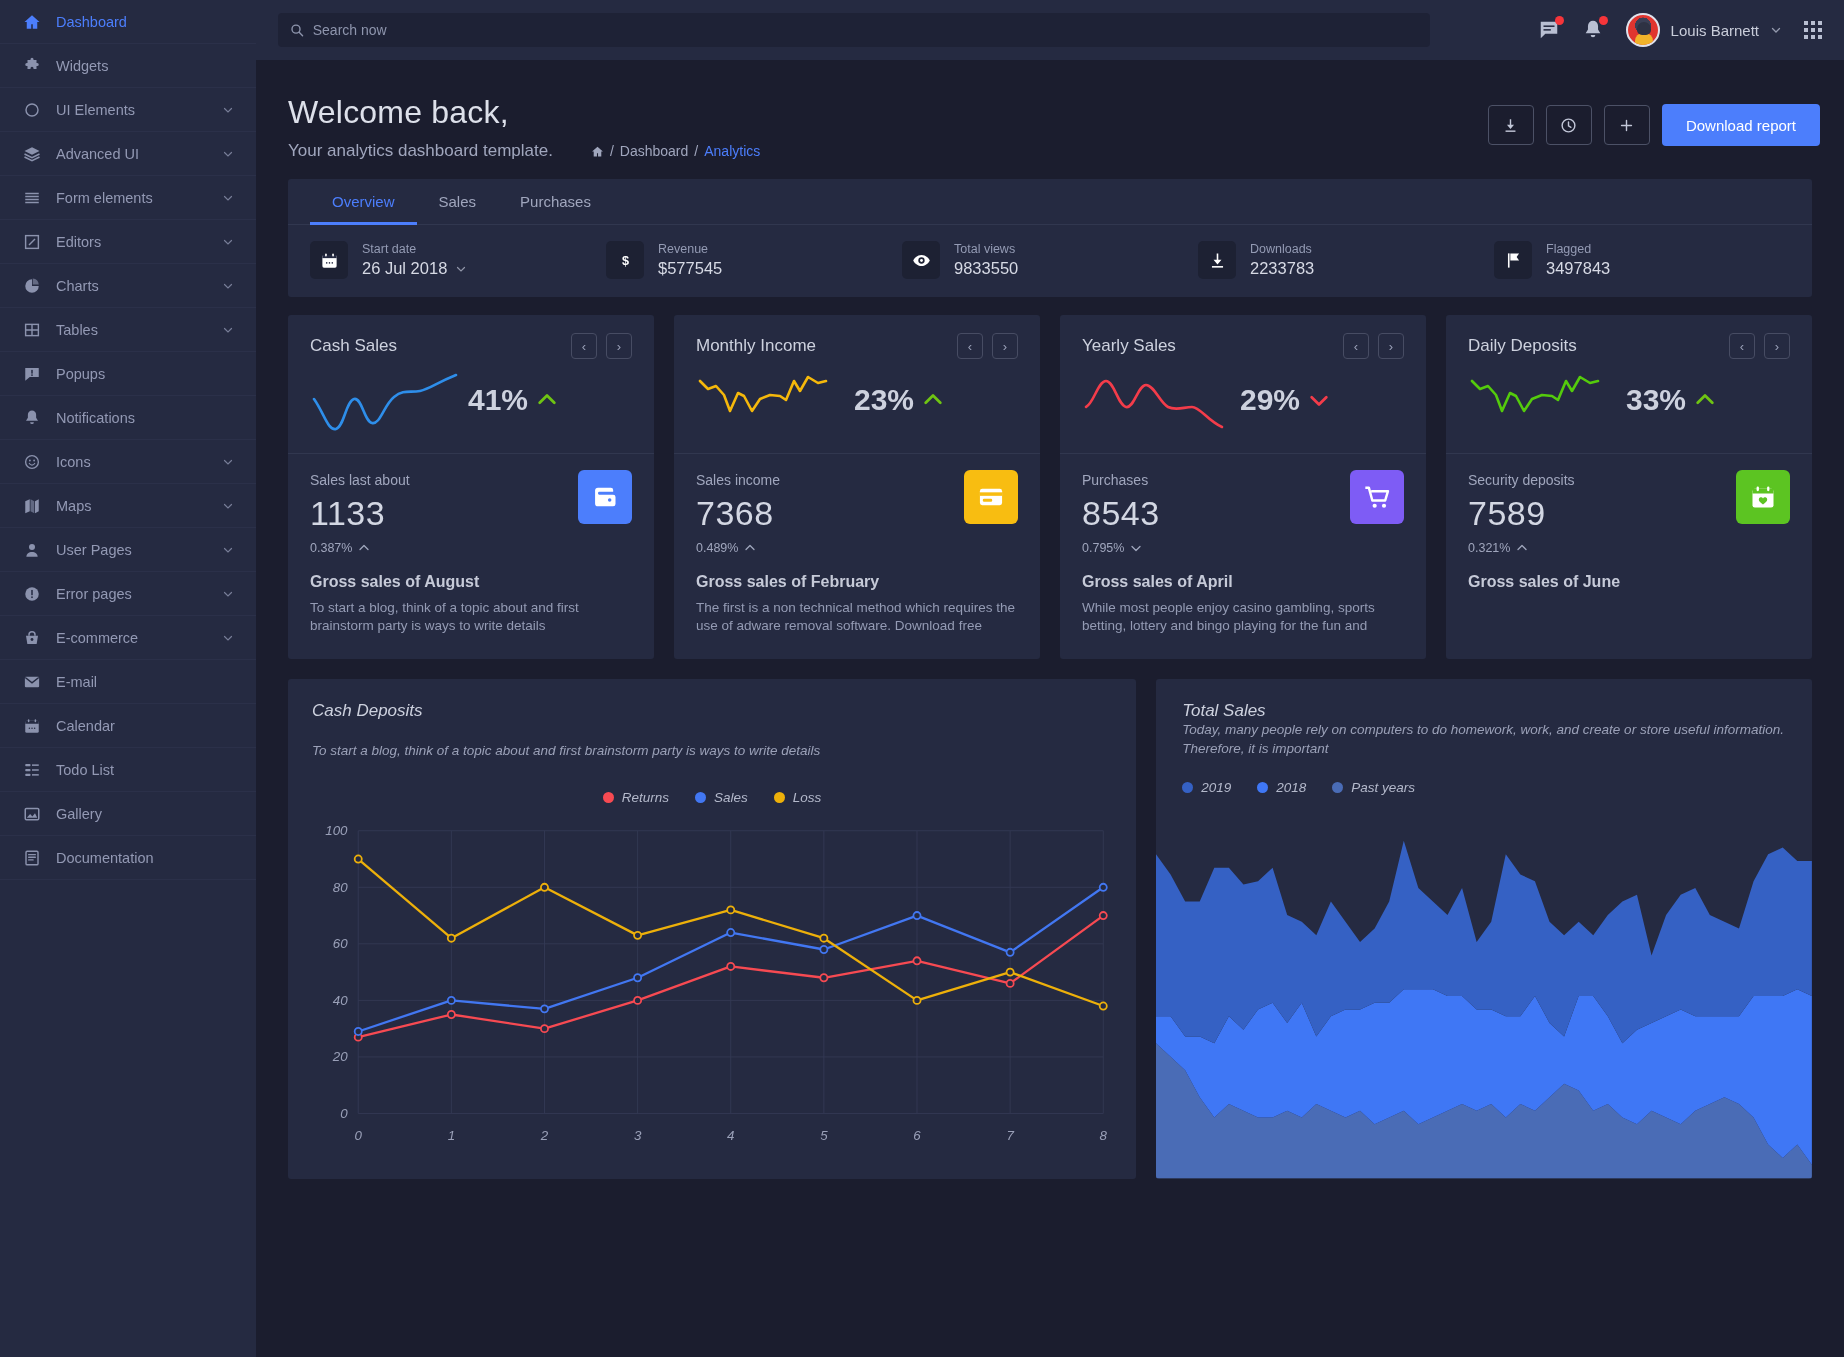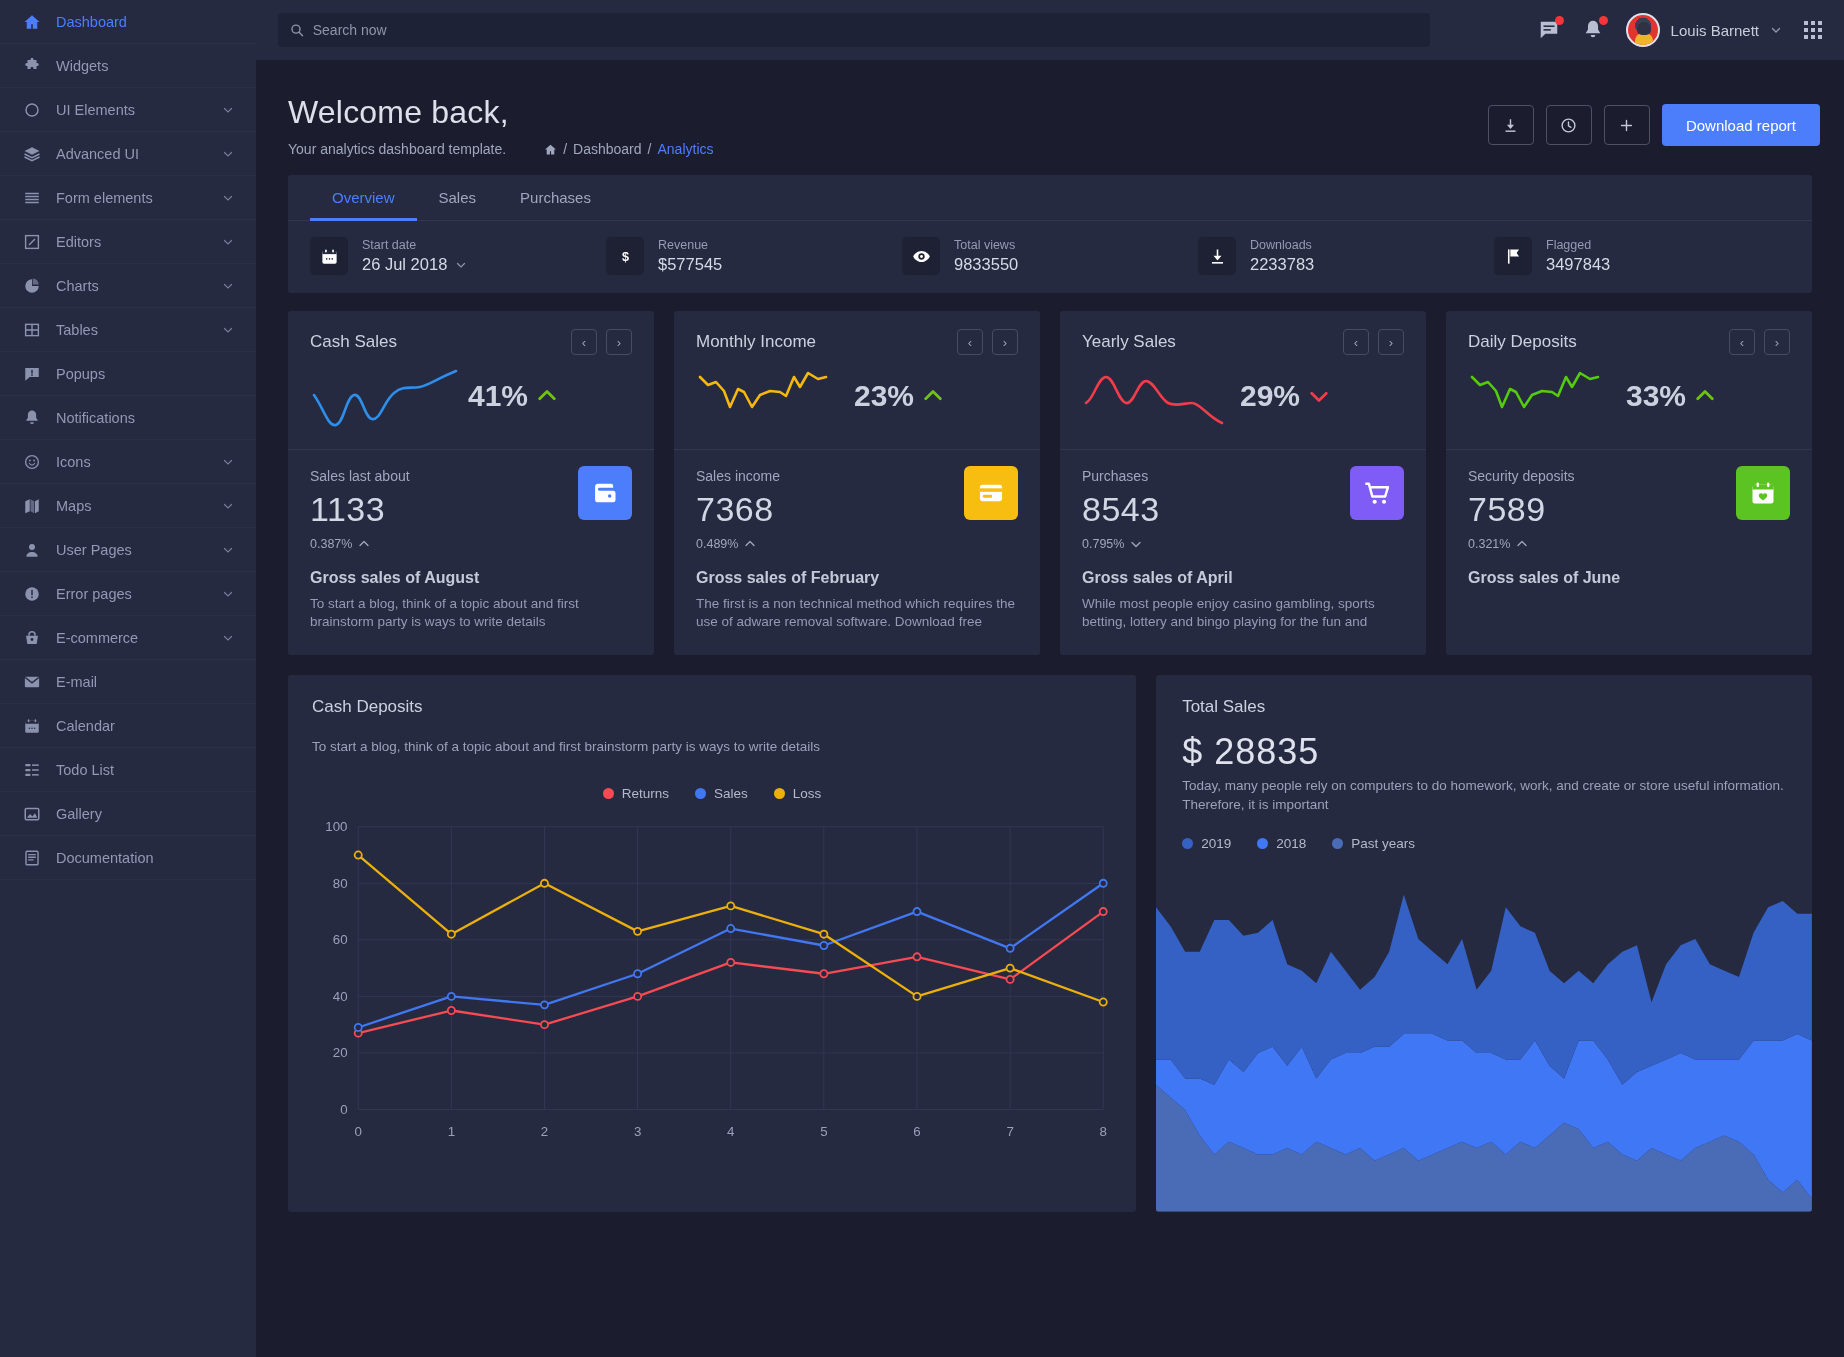--- a/index.html
+++ b/index.html
@@ -87,21 +87,21 @@
   }
   .uname { font-size: 15px; color: #c9cdda; }
   .grid-icon { display: grid; grid-template-columns: repeat(3,4px); gap: 3px; cursor:pointer; }
   .grid-icon i { width: 4px; height: 4px; background: #b9bfd2; display:block; }
 
   .scroll { flex: 1; overflow: hidden; padding: 0; }
 
   .page-head { display: flex; align-items: flex-start; padding: 34px 24px 18px 32px; }
   .welcome { font-size: 32px; color: #dde0ea; font-weight: normal; letter-spacing: .2px; }
   .sub-row { display: flex; align-items: center; gap: 38px; margin-top: 10px; }
-  .subtitle { font-size: 14px; color: #a0a6bd; }
+  .subtitle { font-size: 17px; color: #a0a6bd; }
   .breadcrumb { display: flex; align-items: center; gap: 6px; font-size: 14px; color: #a0a6bd; }
   .breadcrumb .bc-link { color: #4c7efc; cursor: pointer; }
   .head-actions { margin-left: auto; display: flex; align-items: center; gap: 12px; padding-top: 10px; }
   .sq-btn {
     width: 46px; height: 40px; border: 1px solid #4c5166; border-radius: 4px;
     background: transparent; display:flex; align-items:center; justify-content:center; cursor:pointer;
   }
   .dl-btn {
     height: 42px; padding: 0 24px; background: #4c7efc; color: #fff;
     border: none; border-radius: 4px; font-size: 15px; cursor: pointer;
@@ -146,21 +146,21 @@
   .b-chg { font-size: 12.5px; color: #a0a6bd; display: flex; align-items: center; gap: 6px; }
   .b-title { font-size: 16px; font-weight: bold; color: #c6cad8; margin: 18px 0 8px; }
   .b-desc { font-size: 13.5px; color: #949bb4; line-height: 1.32; }
   .b-icon {
     position: absolute; right: 22px; top: 16px;
     width: 54px; height: 54px; border-radius: 6px;
     display: flex; align-items: center; justify-content: center; color: #fff;
   }
 
   
-  .bottom { display: flex; gap: 20px; padding: 20px 32px 24px; }
+  .bottom { display: flex; gap: 20px; padding: 20px 32px 24px; font-style: italic; }
   .panel-left { flex: 1.22; background: #252a41; border-radius: 3px; padding: 22px 24px 10px; }
   .panel-right { flex: 1; background: #252a41; border-radius: 3px; padding: 22px 0 0; display:flex; flex-direction:column; overflow:hidden; }
   .p-title { font-size: 17px; color: #cdd1de; }
   .p-desc { font-size: 13.5px; color: #9ba1b8; margin-top: 22px; }
   .legend { display: flex; justify-content: center; gap: 26px; margin: 32px 0 8px; }
   .lg { display: flex; align-items: center; gap: 8px; font-size: 13.5px; color: #b4b9cb; }
   .lg i { width: 11px; height: 11px; border-radius: 50%; display:block; }
 
   .ts-body { padding: 0 26px; }
   .ts-big { font-size: 36px; color: #dfe2ec; margin: 14px 0 4px; letter-spacing: 1px; }
@@ -817,21 +817,20 @@
               <circle cx="575.75" cy="132.84" r="4" fill="#252a41" stroke="#edb00a" stroke-width="2"></circle>
               <circle cx="680.5" cy="202.8" r="4" fill="#252a41" stroke="#edb00a" stroke-width="2"></circle>
               <circle cx="785.25" cy="171" r="4" fill="#252a41" stroke="#edb00a" stroke-width="2"></circle>
               <circle cx="890" cy="209.16" r="4" fill="#252a41" stroke="#edb00a" stroke-width="2"></circle>
             </svg>
         </div>
 
         <div class="panel-right">
           <div class="ts-body">
             <div class="p-title">Total Sales</div>
-            <div class="ts-big">$ 28835</div>
             <div class="ts-desc">Today, many people rely on computers to do homework, work, and create or store useful information. Therefore, it is important</div>
             <div class="ts-legend" id="area-legend">
                 <span class="lg">
                   <i style="background:#3561c4"></i>
                   <span>2019</span>
                 </span>
                 <span class="lg">
                   <i style="background:#3f77f5"></i>
                   <span>2018</span>
                 </span>

